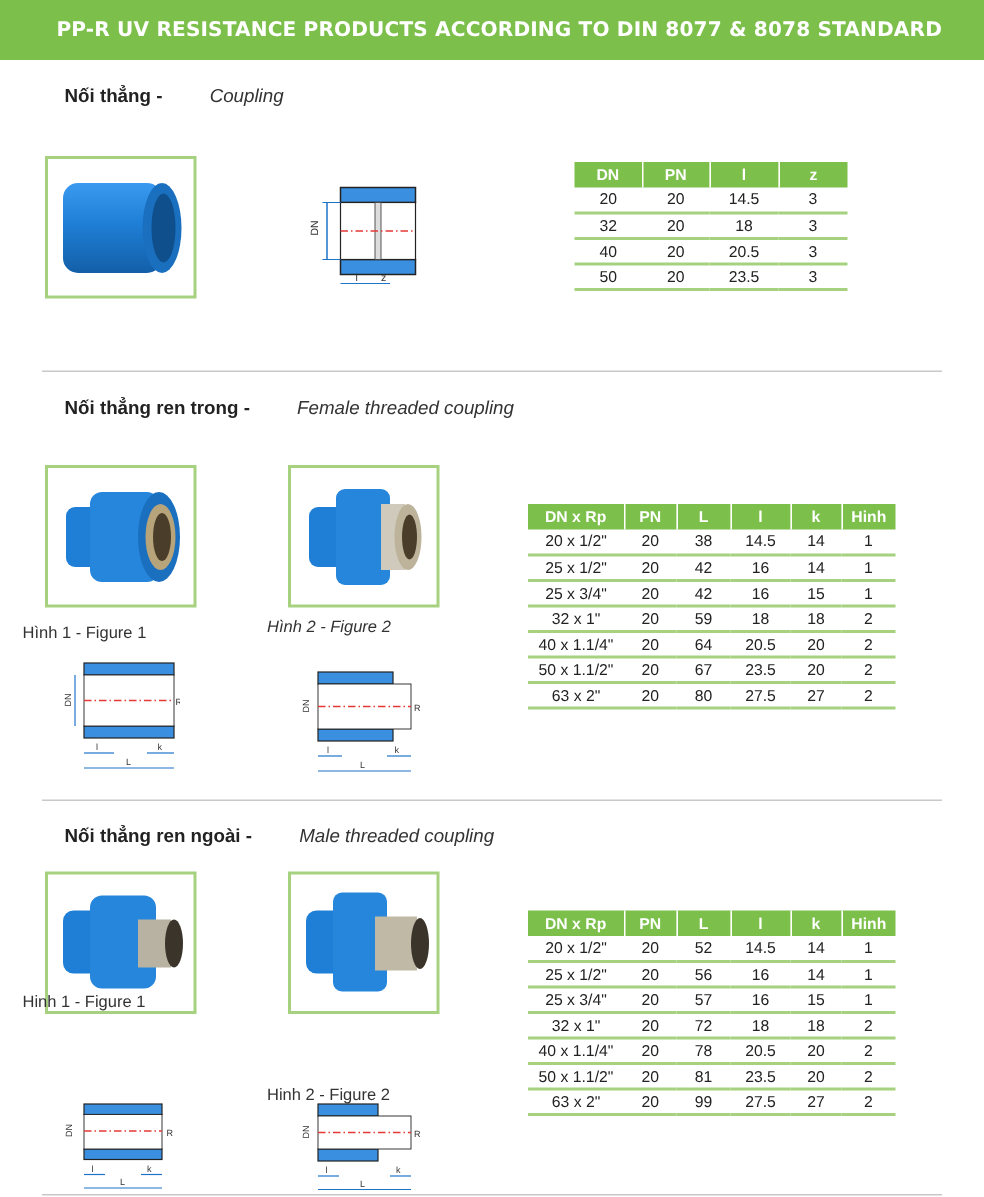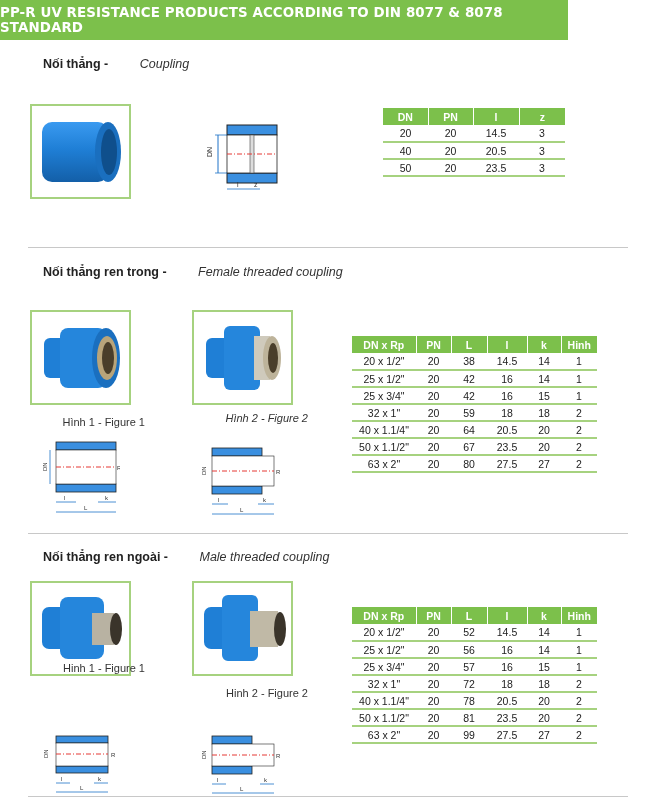--- a/index.html
+++ b/index.html
@@ -1,23 +1,23 @@
 <!DOCTYPE html>
 <html><head>
 <meta charset="utf-8">
 <style>
   * { box-sizing: border-box; margin: 0; padding: 0; }
   body { width: 656px; height: 798px; background: #ffffff; font-family: "Liberation Sans", sans-serif; color: #222; position: relative; overflow: hidden; }
-  .banner { position: absolute; left: 0; top: 0; width: 568px; height: 40px; background: #7cc04b; color: #fff; font-family: "DejaVu Sans", sans-serif; font-weight: bold; font-size: 13.4px; letter-spacing: 0.1px; display: flex; align-items: center; justify-content: flex-end; padding-right: 28px; }
+  .banner { position: absolute; left: 0; top: 0; width: 656px; height: 40px; background: #7cc04b; color: #fff; font-family: "DejaVu Sans", sans-serif; font-weight: bold; font-size: 13.4px; letter-spacing: 0.1px; display: flex; align-items: center; justify-content: flex-end; padding-right: 28px; }
   .sec-title { position: absolute; left: 28px; font-size: 12.5px; color: #222; }
   .sec-title b { font-weight: bold; padding-left: 15px; }
   .sec-title i { font-style: italic; font-weight: normal; color: #333; margin-left: 28px; }
   .divider { position: absolute; left: 28px; width: 600px; height: 1px; background: #c8c8c8; }
   .photo { position: absolute; width: 101px; height: 95px; border: 2px solid #a6d27f; background: #fff; overflow: hidden; }
-  .caption { position: absolute; font-size: 11px; color: #333; text-align: right; width: 130px; }
+  .caption { position: absolute; font-size: 11px; color: #333; text-align: left; width: 130px; }
   .draw { position: absolute; }
   table.spec { position: absolute; border-collapse: collapse; font-size: 10.5px; color: #222; }
   table.spec th { background: #7cc04b; color: #fff; font-weight: bold; height: 17px; border-right: 1px solid #fff; padding: 0; }
   table.spec th:last-child { border-right: none; }
   table.spec td { text-align: center; height: 17px; padding: 0; border-bottom: 2px solid #a6d27f; }
 </style>
 </head>
 <body>
 
 <div class="banner">
@@ -71,20 +71,26 @@
     </tr>
   </thead>
   <tbody>
     <tr>
         <td>20</td>
         <td>20</td>
         <td>14.5</td>
         <td>3</td>
       </tr>
     <tr>
+        <td>32</td>
+        <td>20</td>
+        <td>18</td>
+        <td>3</td>
+      </tr>
+    <tr>
         <td>40</td>
         <td>20</td>
         <td>20.5</td>
         <td>3</td>
       </tr>
     <tr>
         <td>50</td>
         <td>20</td>
         <td>23.5</td>
         <td>3</td>
@@ -243,21 +249,21 @@
 <div class="caption" style="left:15px; top:662px;">Hinh 1 - Figure 1</div>
 
 <div class="photo" style="left:192px; top:581px;">
   <svg width="97" height="91" viewBox="0 0 97 91">
     <rect x="10" y="24" width="26" height="42" rx="7" fill="#1f7fd6"></rect>
     <rect x="28" y="12" width="36" height="66" rx="6" fill="#2586dc"></rect>
     <rect x="56" y="28" width="28" height="36" fill="#c0b9a6"></rect>
     <ellipse cx="86" cy="46" rx="6" ry="17" fill="#3a342a"></ellipse>
   </svg>
 </div>
-<div class="caption" style="left:178px; top:687px;">Hinh 2 - Figure 2</div>
+<div class="caption" style="left:178px; top:724px;">Hinh 2 - Figure 2</div>
 
 <div class="draw" style="left:40px; top:728px;">
   <svg width="80" height="70" viewBox="0 0 80 70">
     <rect x="16" y="8" width="52" height="7" fill="#3a8fe0" stroke="#222" stroke-width="0.8"></rect>
     <rect x="16" y="38" width="52" height="7" fill="#3a8fe0" stroke="#222" stroke-width="0.8"></rect>
     <rect x="16" y="15" width="52" height="23" fill="#fff" stroke="#222" stroke-width="0.6"></rect>
     <line x1="16" y1="26" x2="68" y2="26" stroke="#e53935" stroke-width="1" stroke-dasharray="5,2,1,2"></line>
     <text x="8" y="30" font-size="6" fill="#333" transform="rotate(-90 8 30)" font-family="Liberation Sans, sans-serif">DN</text>
     <text x="71" y="29" font-size="6" fill="#333" font-family="Liberation Sans, sans-serif">R</text>
     <line x1="16" y1="55" x2="30" y2="55" stroke="#1e73c8" stroke-width="0.8"></line>

